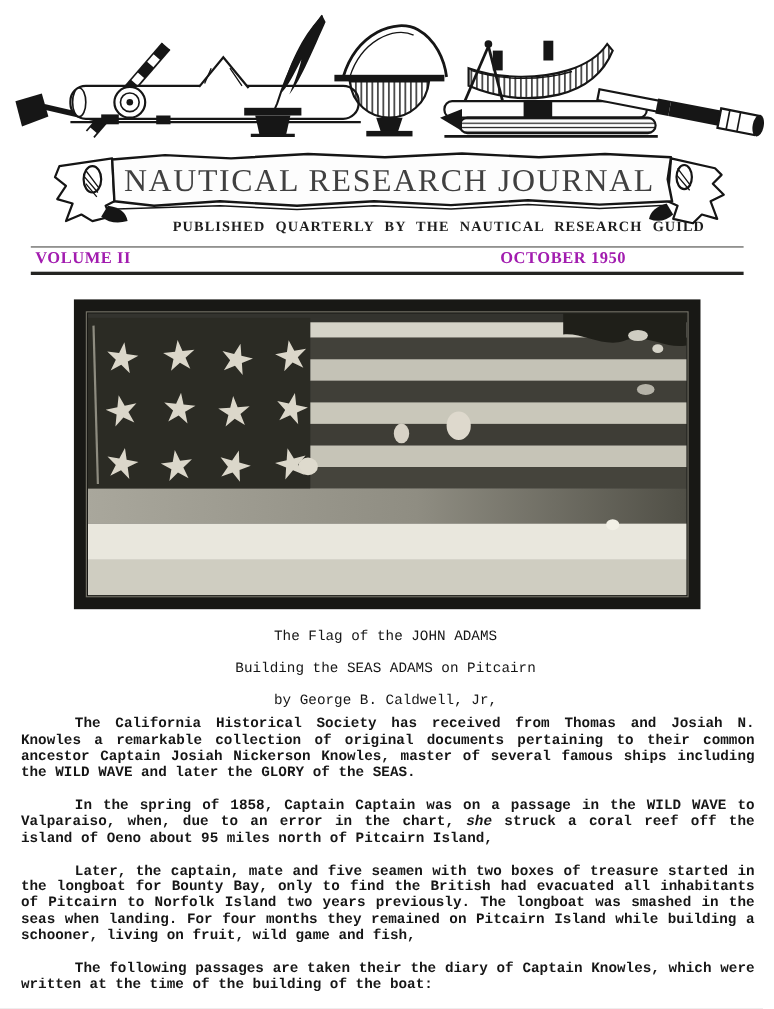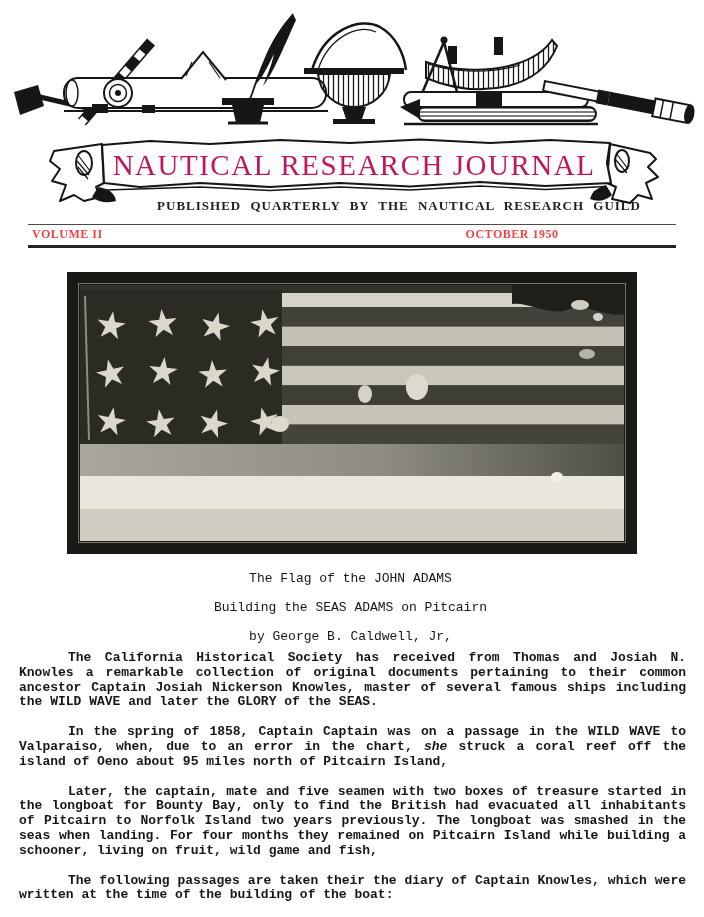--- a/index.html
+++ b/index.html
@@ -2,28 +2,28 @@
 <html><head>
 <meta charset="utf-8">
 <style>
   html,body{margin:0;padding:0;background:#d9d9d9;}
   .page{position:relative;width:704px;height:917px;margin:0 auto;background:#ffffff;overflow:hidden;
         font-family:"Liberation Mono","DejaVu Sans Mono",monospace;color:#151515;}
   .collage{position:absolute;left:6px;top:6px;}
   .banner-svg{position:absolute;left:40px;top:131px;}
   .journal-title{position:absolute;left:100px;top:146px;width:508px;height:38px;
         display:flex;align-items:center;justify-content:center;white-space:nowrap;
-        font-family:"Liberation Serif","DejaVu Serif",serif;font-size:29px;letter-spacing:1.5px;color:#be185d;}
+        font-family:"Liberation Serif","DejaVu Serif",serif;font-size:29px;letter-spacing:1.5px;color:#404040;}
   .journal-subtitle{position:absolute;top:198px;left:0;width:704px;text-align:center;
         font-family:"Liberation Serif","DejaVu Serif",serif;font-weight:bold;font-size:13px;
         letter-spacing:1px;word-spacing:5px;color:#1e1e1e;padding-left:47px;}
   .issue-bar{position:absolute;top:224px;left:28px;right:28px;display:flex;align-items:center;
         border-top:1px solid #4a4a46;border-bottom:3px solid #242422;padding:2px 4px 3px;
-        font-family:"Liberation Serif","DejaVu Serif",serif;font-weight:bold;font-size:12px;
-        letter-spacing:0.5px;color:#ef4444;}
+        font-family:"Liberation Serif","DejaVu Serif",serif;font-weight:bold;font-size:15px;
+        letter-spacing:0.5px;color:#a21caf;}
   .issue-left{flex:1;text-align:left;}
   .issue-center{flex:1;text-align:center;}
   .issue-right{flex:1;text-align:right;}
   .flag-figure{position:absolute;left:67px;top:272px;width:570px;height:282px;}
   .captions{position:absolute;top:571px;left:0;width:701px;text-align:center;font-size:13px;}
   .captions .cap{line-height:15px;margin-bottom:14px;}
   .article{position:absolute;top:651px;left:19px;width:667px;font-weight:bold;}
   .article p{margin:0 0 15px 0;text-indent:49px;text-align:justify;font-size:13px;line-height:14.8px;color:#161616;}
   .article em{font-style:italic;}
 </style>

